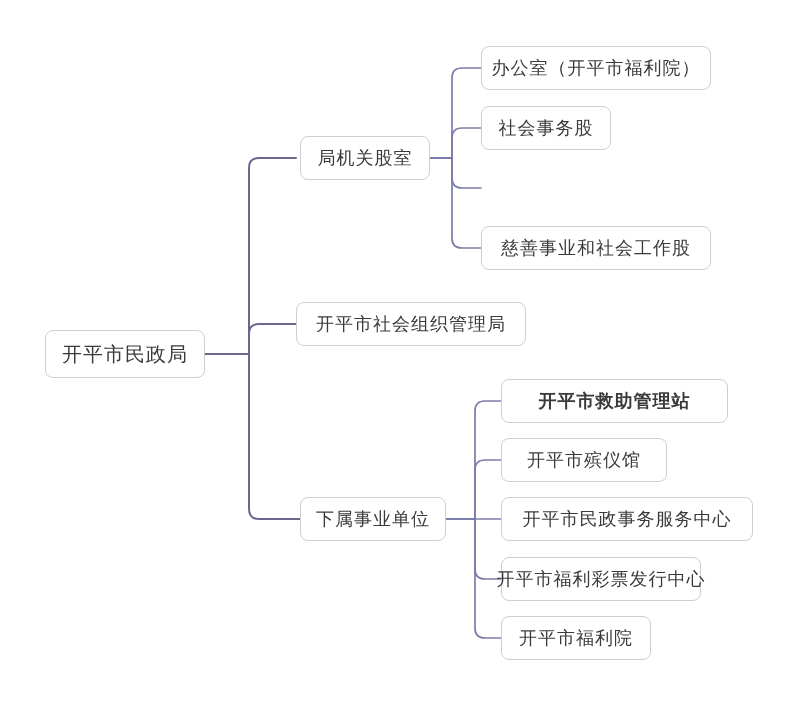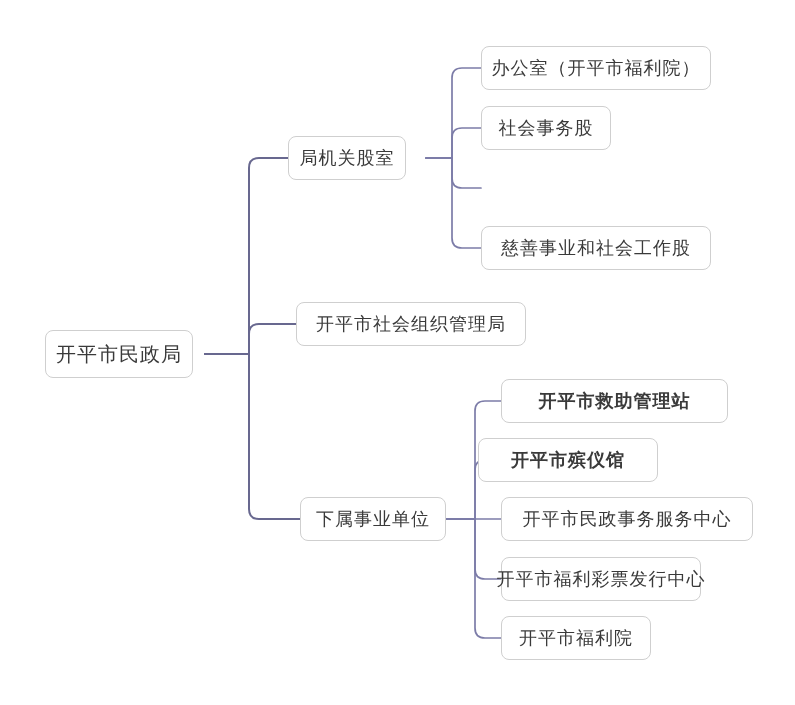--- a/index.html
+++ b/index.html
@@ -66,38 +66,38 @@
       <path d="M426 158 H452 V178 Q452 188 462 188 H481"></path>
       <path d="M426 158 H452 V238 Q452 248 462 248 H481"></path>
       <path d="M446 519 H475 V411 Q475 401 485 401 H501"></path>
       <path d="M446 519 H475 V470 Q475 460 485 460 H501"></path>
       <path d="M446 519 H501"></path>
       <path d="M446 519 H475 V569 Q475 579 485 579 H501"></path>
       <path d="M446 519 H475 V628 Q475 638 485 638 H501"></path>
     </g>
   </svg>
 
-  <div class="node root" style="left:45px;top:330px;width:148px;height:48px;">开平市民政局</div>
+  <div class="node root" style="left:45px;top:330px;width:160px;height:48px;">开平市民政局</div>
 
-  <div class="node" style="left:288px;top:136px;width:118px;height:44px;">局机关股室</div>
+  <div class="node" style="left:300px;top:136px;width:130px;height:44px;">局机关股室</div>
 
   <div class="node" style="left:296px;top:302px;width:230px;height:44px;font-family:Liberation Mono, monospace;">开平市社会组织管理局</div>
 
   <div class="node" style="left:300px;top:497px;width:146px;height:44px;">下属事业单位</div>
 
   <div class="node" style="left:481px;top:46px;width:230px;height:44px;">办公室（开平市福利院）</div>
 
   <div class="node" style="left:481px;top:106px;width:130px;height:44px;">社会事务股</div>
 
 
   <div class="node" style="left:481px;top:226px;width:230px;height:44px;">慈善事业和社会工作股</div>
 
   <div class="node" style="left:501px;top:379px;width:227px;height:44px;font-weight:bold;">开平市救助管理站</div>
 
-  <div class="node" style="left:478px;top:438px;width:180px;height:44px;font-weight:bold;">开平市殡仪馆</div>
+  <div class="node" style="left:501px;top:438px;width:166px;height:44px;">开平市殡仪馆</div>
 
   <div class="node" style="left:501px;top:497px;width:252px;height:44px;text-align:right;">开平市民政事务服务中心</div>
 
   <div class="node" style="left:501px;top:557px;width:200px;height:44px;">开平市福利彩票发行中心</div>
 
   <div class="node" style="left:501px;top:616px;width:150px;height:44px;">开平市福利院</div>
 
 </div>
 
 </body></html>

